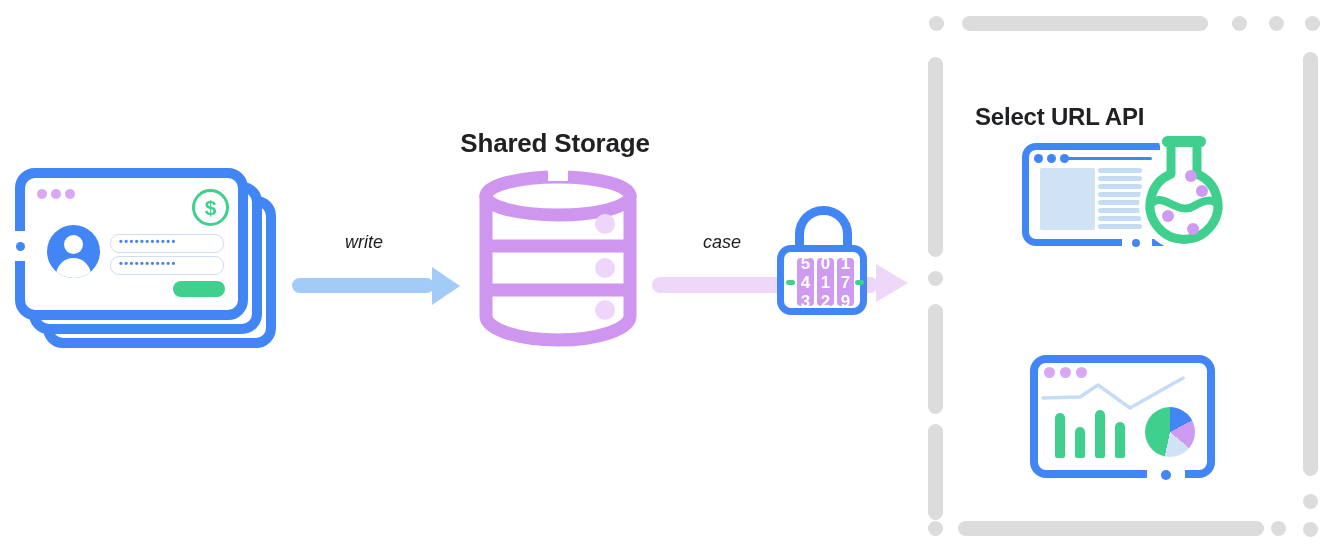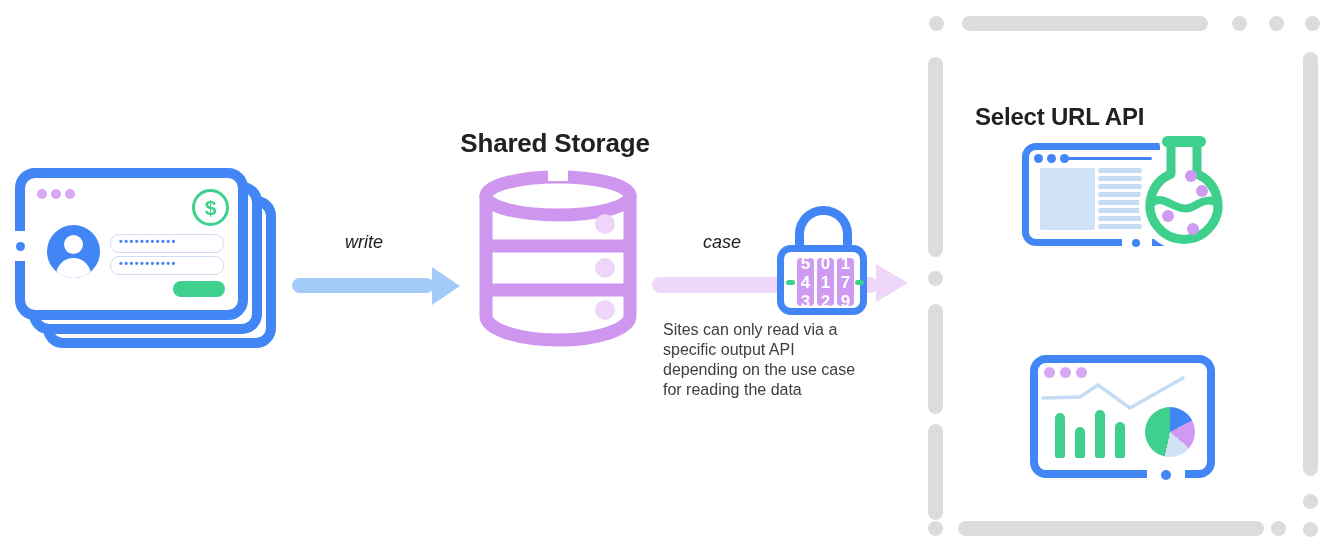--- a/index.html
+++ b/index.html
@@ -106,21 +106,20 @@
     <line x1="8" y1="78" x2="152" y2="78" stroke="#CF96F0" stroke-width="13"></line>
     <line x1="8" y1="122" x2="152" y2="122" stroke="#CF96F0" stroke-width="13"></line>
     <circle cx="127" cy="56" r="10" fill="#EED5FA"></circle>
     <circle cx="127" cy="100" r="10" fill="#EED5FA"></circle>
     <circle cx="127" cy="142" r="10" fill="#EED5FA"></circle>
   </svg>
 
   <div class="abs flow-label" style="left:703px;top:232px;">case</div>
   <div class="abs shaft purple-arrow" style="left:652px;top:277px;width:226px;height:16px;"></div>
   <div class="abs head purple-arrow" style="left:876px;top:264px;width:32px;height:38px;"></div>
-  <div class="abs flow-desc" style="left:663px;top:320px;width:205px;">Sites can only read via a specific output API depending on the use case for reading the data</div>
 
   <div>
     <div class="abs shackle"></div>
     <div class="abs lock-body"></div>
     <div class="abs rotors">
       <div class="rotor">
         <span>5</span>
         <span>4</span>
         <span>3</span>
       </div>

